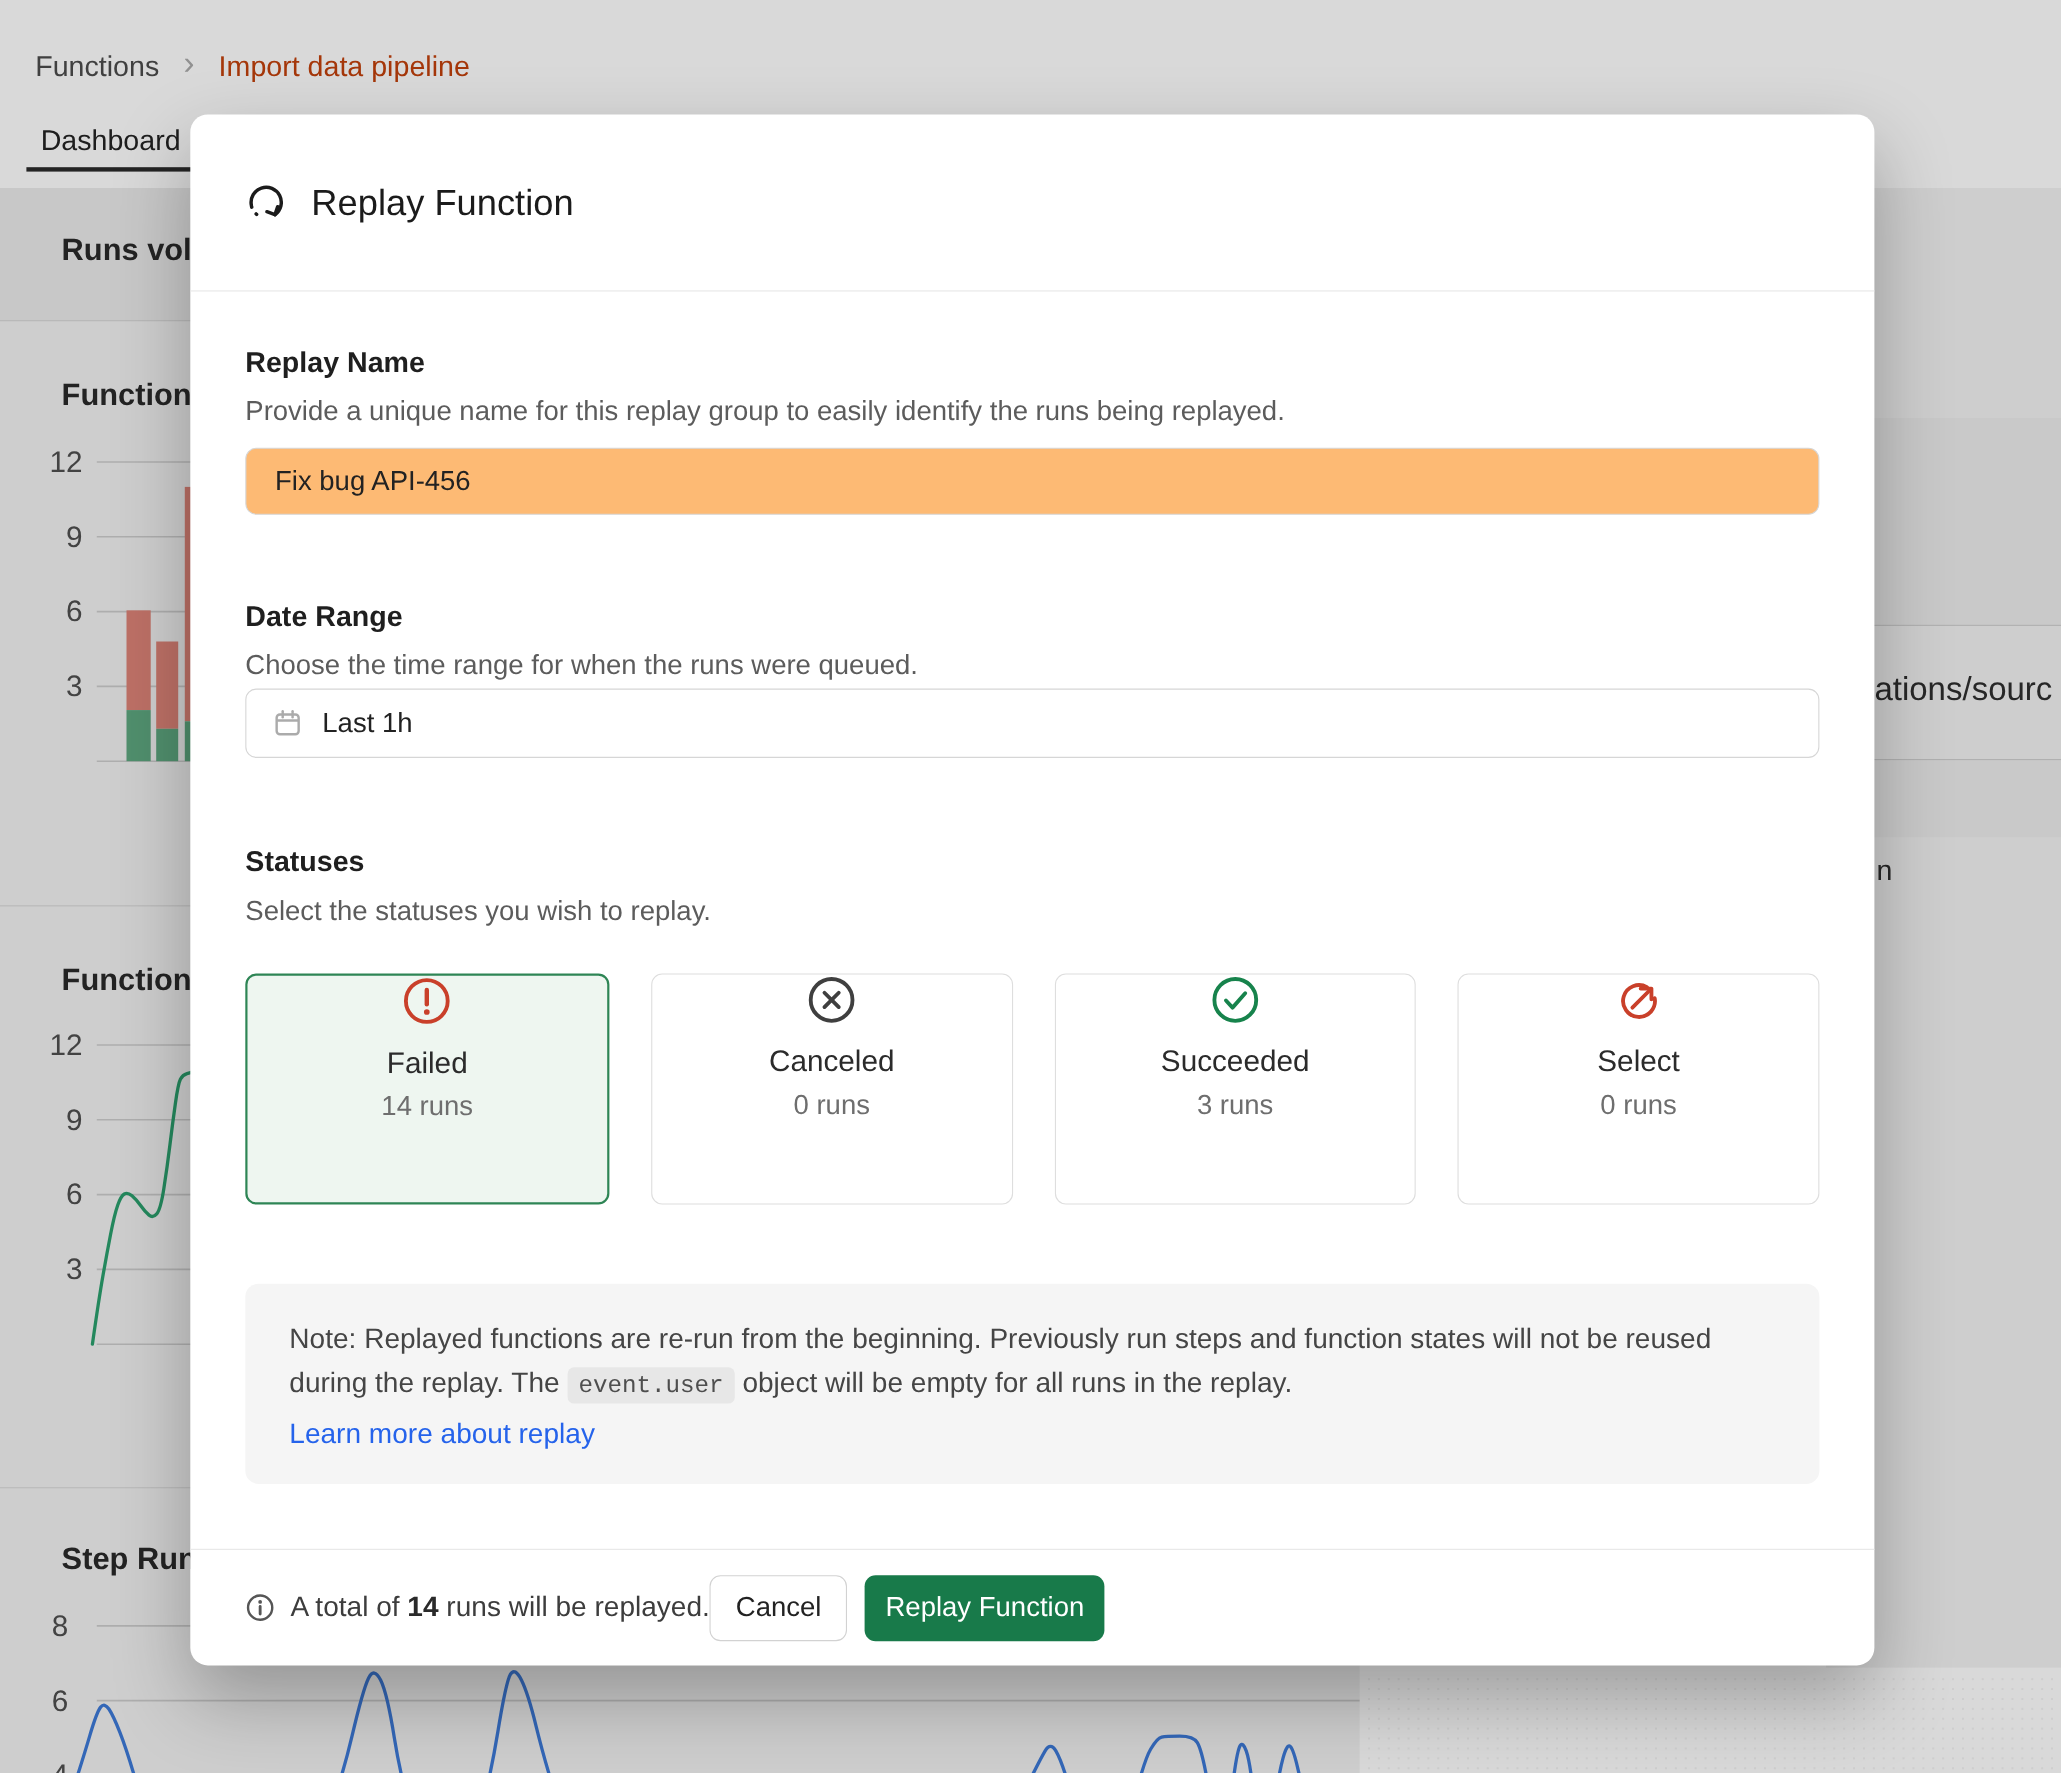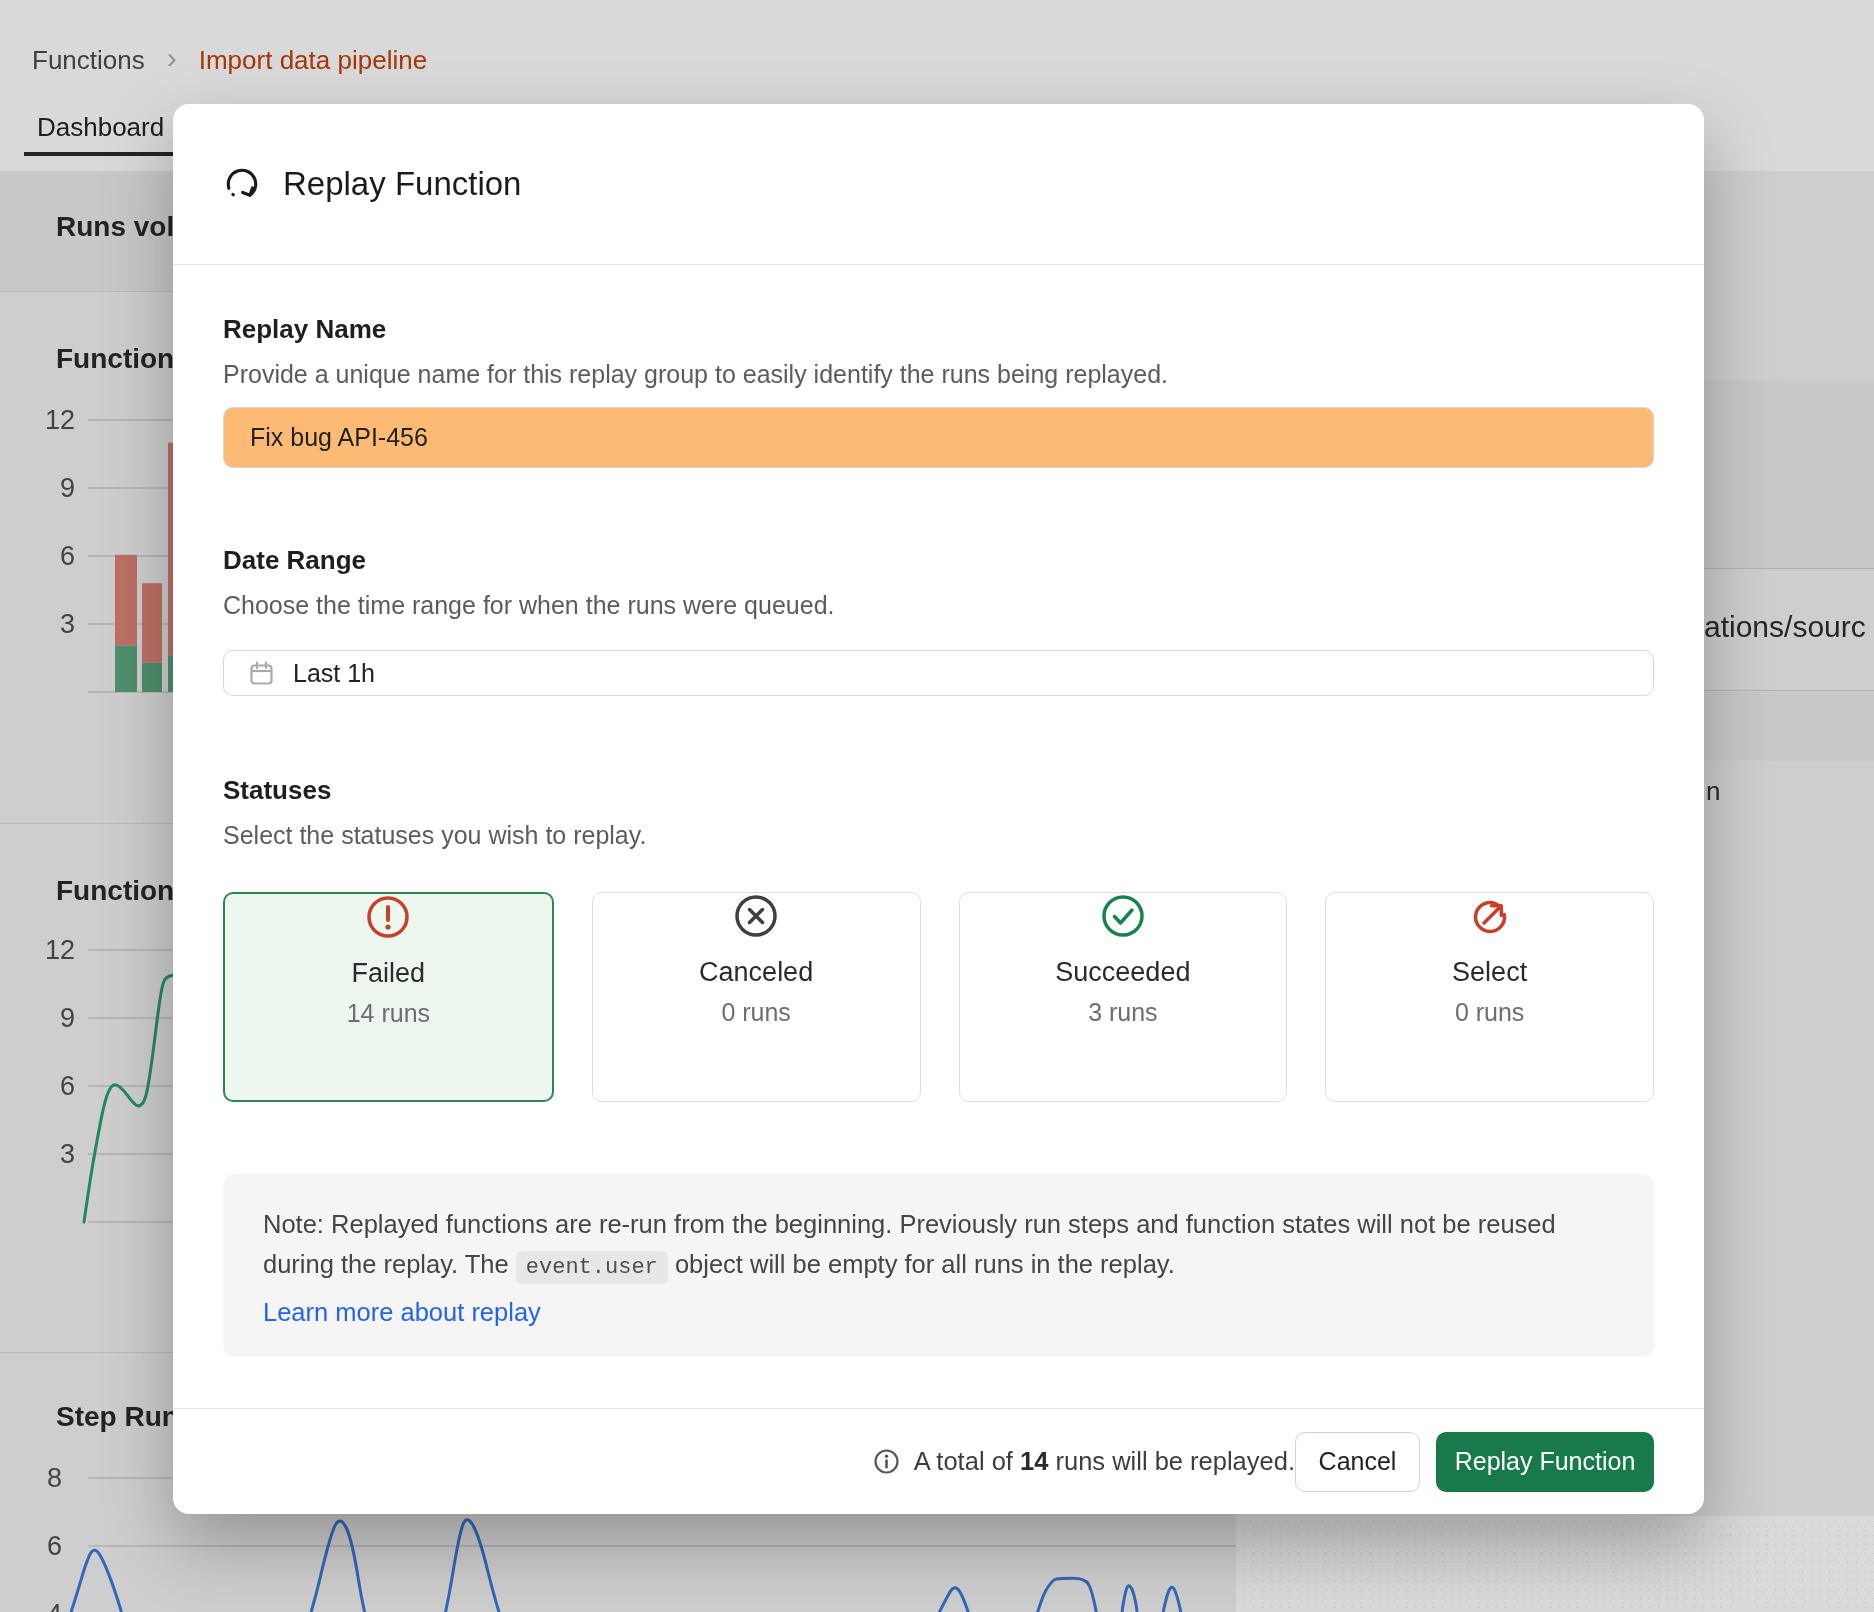--- a/index.html
+++ b/index.html
@@ -37,21 +37,21 @@
          border-radius:16px;box-shadow:0 30px 70px rgba(0,0,0,0.28);z-index:20;display:flex;flex-direction:column;}
   .m-header{height:160px;border-bottom:1px solid #e7e7e7;display:flex;align-items:center;gap:22px;padding:0 50px;flex:none;}
   .m-title{font-size:33px;font-weight:500;color:#1b1b1b;}
   .m-body{padding:0 50px;flex:none;}
   .f-label{margin-top:48px;font-size:26px;font-weight:700;color:#1f1f1f;line-height:32px;}
   .f-label.gap2{margin-top:76px;}
   .f-label.gap3{margin-top:78px;}
   .f-desc{margin-top:14px;font-size:25px;color:#5c5c5c;line-height:30px;}
   .f-input{margin-top:18px;width:100%;box-sizing:border-box;height:61px;border:1px solid #d6d6d6;border-radius:10px;
            font-size:25px;color:#222;padding:0 26px;font-family:inherit;background:#fdba74;outline:none;display:block;}
-  .f-date{margin-top:30px;width:100%;box-sizing:border-box;height:46px;border:1px solid #d6d6d6;border-radius:10px;
+  .f-date{margin-top:6px;width:100%;box-sizing:border-box;height:63px;border:1px solid #d6d6d6;border-radius:10px;
           display:flex;align-items:center;gap:18px;padding:0 24px;cursor:pointer;background:#fff;}
   .f-date span{font-size:25px;color:#222;}
   .cal-icon{color:#ababab;flex:none;}
 
   .scards{margin-top:42px;display:flex;gap:38px;}
   .scard{flex:1;height:210px;border:1px solid #dedede;border-radius:10px;background:#fff;box-sizing:border-box;
          display:flex;flex-direction:column;align-items:center;justify-content:flex-start;gap:10px;cursor:pointer;}
   .scard.selected{border:2px solid var(--selected_border,#2E8555);background:var(--selected_bg,#EEF6F0);}
   .scard-name{font-size:27px;color:#2b2b2b;margin-top:8px;}
   .scard-runs{font-size:25px;color:#6e6e6e;}
@@ -60,21 +60,21 @@
   .icon-succeeded{color:var(--succeeded_green,#17834C);}
   .icon-skipped{color:var(--skipped_red,#C9402A);}
 
   .note-box{margin-top:72px;background:#f5f5f5;border-radius:12px;padding:30px 40px;box-sizing:border-box;}
   .note-text{margin:0;font-size:25.5px;line-height:40px;color:#454545;}
   .note-code{font-family:"Liberation Mono","DejaVu Sans Mono",monospace;font-size:22px;background:#e7e7e7;
              border-radius:6px;padding:4px 10px;color:#4e4e4e;}
   .note-link{display:inline-block;margin-top:10px;font-size:25.5px;color:var(--link_blue,#2563EB);cursor:pointer;text-decoration:none;}
 
   .m-footer{margin-top:auto;border-top:1px solid #e7e7e7;height:105px;flex:none;display:flex;align-items:center;
-            padding:0 50px;justify-content:flex-end;}
+            padding:0 50px;justify-content:flex-start;}
   .foot-left{display:flex;align-items:center;gap:14px;}
   .foot-text{font-size:25.5px;color:#3d3d3d;}
   .foot-text b{font-weight:700;color:#2a2a2a;}
   .info-icon{color:#565656;flex:none;display:block;}
   .foot-actions{display:flex;align-items:center;gap:16px;}
   .btn{height:60px;border-radius:10px;font-size:25px;font-family:inherit;cursor:pointer;}
   .btn-cancel{width:125px;background:#fff;border:1px solid #d2d2d2;color:#222;}
   .btn-primary{width:218px;background:var(--accent_green,#187A4A);border:none;color:#fff;font-weight:500;}
 </style>
 </head>

